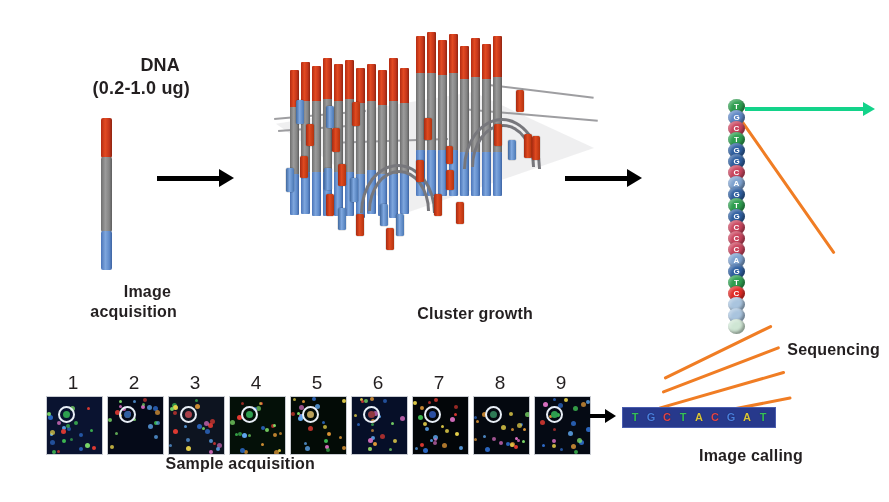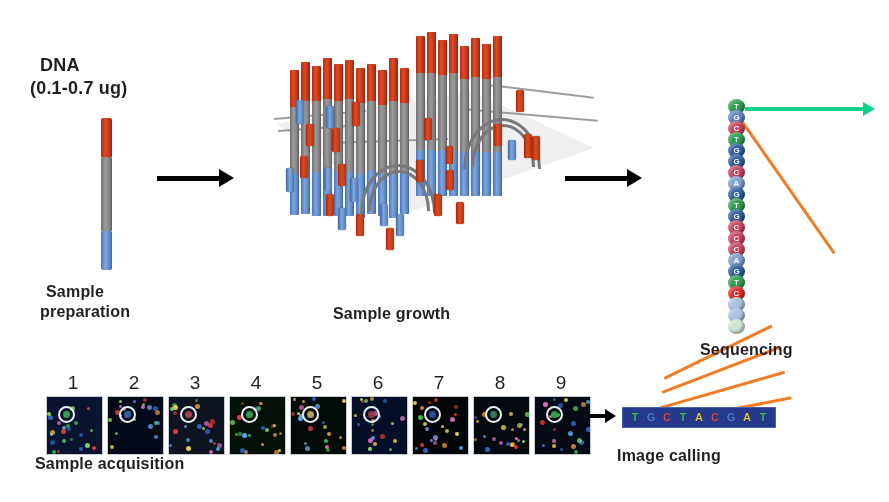--- a/index.html
+++ b/index.html
@@ -1,19 +1,19 @@
 <!DOCTYPE html>
 <html><head>
 <meta charset="utf-8">
 <style>
   html,body{margin:0;padding:0;background:#fff;}
   body{width:889px;height:502px;position:relative;overflow:hidden;
        font-family:"Liberation Sans",sans-serif;color:#231f20;}
   .stage{position:absolute;}
-  .lbl{position:absolute;font-weight:bold;text-align:left;color:#231f20;
+  .lbl{position:absolute;font-weight:bold;text-align:right;color:#231f20;
        line-height:1.18;letter-spacing:.2px;}
 
   
   .arrow{position:absolute;height:0;}
   .arrow .shaft{position:absolute;left:0;top:50%;height:5px;margin-top:-2.5px;background:#000;}
   .arrow .head{position:absolute;top:50%;width:0;height:0;
        border-top:9px solid transparent;border-bottom:9px solid transparent;
        border-left:15px solid #000;margin-top:-9px;}
 
   
@@ -57,30 +57,30 @@
   
   #basecall{position:absolute;left:622px;top:407px;height:19px;
       background:#27398c;border:1px solid #4a5dae;display:flex;align-items:center;padding:0 4px;}
   #basecall span{font-size:11px;font-weight:bold;line-height:19px;
       width:16px;text-align:center;text-shadow:0 0 1px rgba(0,0,0,.6);}
 </style>
 </head>
 <body>
 
 <div class="lbl" style="left:40px;top:55px;width:140px;font-size:18px;">DNA</div>
-<div class="lbl" style="left:30px;top:78px;width:160px;font-size:18px;">(0.1-0.7 ug)</div>
+<div class="lbl" style="left:30px;top:78px;width:160px;font-size:18px;">(0.2-1.0 ug)</div>
 
 <div class="stage" style="left:101px;top:118px;width:11px;height:152px;">
   <div class="strand seg-red" style="left:0;top:0;height:40px;"></div>
   <div class="strand seg-gray" style="left:0;top:39px;height:75px;"></div>
   <div class="strand seg-blue" style="left:0;top:113px;height:39px;"></div>
 </div>
 
-<div class="lbl" style="left:46px;top:283px;width:125px;font-size:16px;">Sample</div>
-<div class="lbl" style="left:40px;top:303px;width:137px;font-size:16px;">preparation</div>
+<div class="lbl" style="left:46px;top:283px;width:125px;font-size:16px;">Image</div>
+<div class="lbl" style="left:40px;top:303px;width:137px;font-size:16px;">acquisition</div>
 
 <div class="arrow" style="left:157px;top:178px;width:78px;">
   <div class="shaft" style="width:64px;"></div>
   <div class="head" style="left:62px;"></div>
 </div>
 
 <div class="stage" id="cluster">
 
   <div class="plane" style="left:8px;top:74px;width:318px;height:122px;
               clip-path:polygon(0% 26%,62% 0%,100% 46%,40% 100%);"></div>
@@ -214,21 +214,21 @@
   <div class="frag fr-red" style="left:188px;top:184px;width:8px;height:22px;"></div>
   <div class="frag fr-red" style="left:178px;top:152px;width:8px;height:20px;"></div>
   <div class="frag fr-red" style="left:226px;top:106px;width:8px;height:22px;"></div>
   <div class="frag fr-blue" style="left:240px;top:122px;width:8px;height:20px;"></div>
   <div class="frag fr-red" style="left:256px;top:116px;width:8px;height:24px;"></div>
   <div class="frag fr-red" style="left:264px;top:118px;width:8px;height:24px;"></div>
   <div class="frag fr-red" style="left:248px;top:72px;width:8px;height:22px;"></div>
   <div class="frag fr-red" style="left:178px;top:128px;width:7px;height:18px;"></div>
 </div>
 
-<div class="lbl" style="left:333px;top:305px;width:200px;font-size:16px;">Sample growth</div>
+<div class="lbl" style="left:333px;top:305px;width:200px;font-size:16px;">Cluster growth</div>
 
 <div class="arrow" style="left:565px;top:178px;width:78px;">
   <div class="shaft" style="width:64px;"></div>
   <div class="head" style="left:62px;"></div>
 </div>
 
 <div class="stage" id="seqstage">
   <div class="gArrow" style="left:45px;top:12px;width:132px;">
     <div class="gshaft" style="width:120px;"></div>
     <div class="ghead" style="left:118px;"></div>

